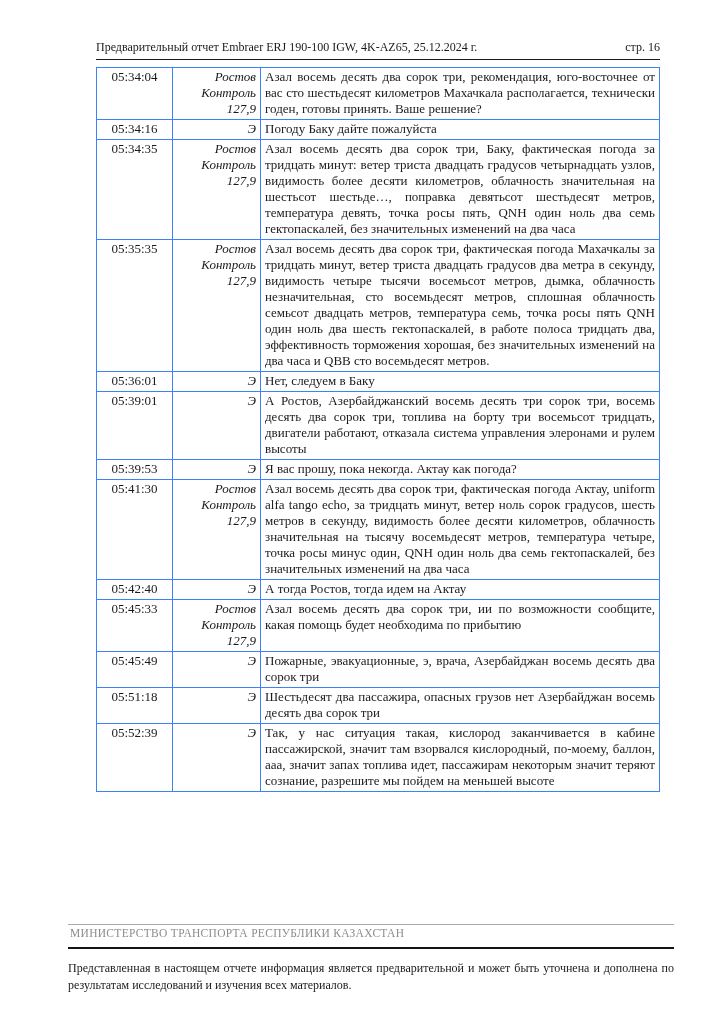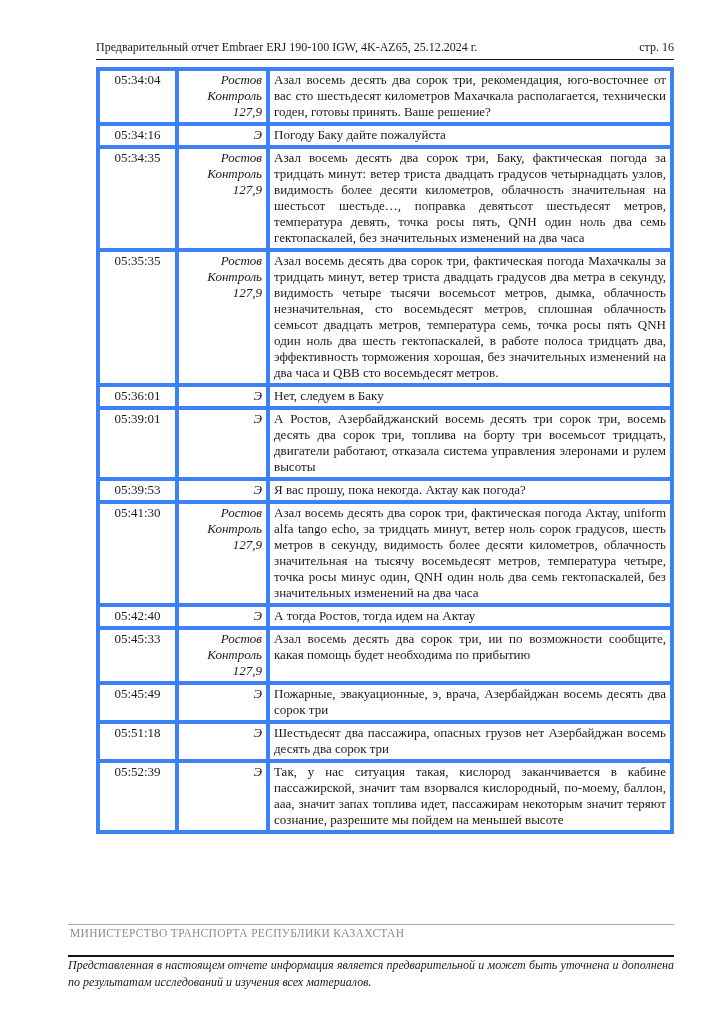--- a/index.html
+++ b/index.html
@@ -13,21 +13,21 @@
     height: 1024px;
     background: #ffffff;
     font-family: "Liberation Serif", serif;
     color: #1a1a1a;
     box-sizing: border-box;
     overflow: hidden;
   }
   .content {
     position: absolute;
     left: 68px;
-    right: 50px;
+    right: 64px;
     top: 40px;
     padding-left: 28px;
   }
   .page-header {
     display: flex;
     justify-content: space-between;
     align-items: baseline;
     font-size: 12px;
     padding-bottom: 4px;
     border-bottom: 1.5px solid #1a1a1a;
@@ -35,21 +35,21 @@
   .report-title { white-space: nowrap; }
   .page-number { white-space: nowrap; }
 
   table.transcript {
     margin-top: 7px;
     width: 100%;
     border-collapse: collapse;
     table-layout: fixed;
   }
   table.transcript td {
-    border: 4px solid #3b82f6;
+    border: 1px solid #3b82f6;
     font-size: 13px;
     line-height: 16px;
     vertical-align: top;
     padding: 1px 4px 2px 4px;
   }
   td.time {
     width: 67px;
     text-align: center;
     padding-left: 1px;
     padding-right: 1px;
@@ -72,32 +72,31 @@
     position: absolute;
     left: 68px;
     right: 50px;
     top: 924px;
   }
   .ministry {
     border-top: 1px solid #a9a9a9;
     color: #8c8c8c;
     font-size: 11.5px;
     letter-spacing: 0.3px;
-    padding: 2px 0 16px 2px;
+    padding: 2px 0 8px 2px;
   }
   .footer-rule {
     border-top: 2.5px solid #141414;
     height: 0;
   }
   .disclaimer {
-    margin-top: 0;
+    margin-top: 11px;
     font-size: 12px;
     line-height: 16.5px;
     text-align: justify;
-    font-style: italic;
   }
 </style>
 </head>
 <body>
 
 <div class="page">
 
   <div class="content">
 
     <div class="page-header">

